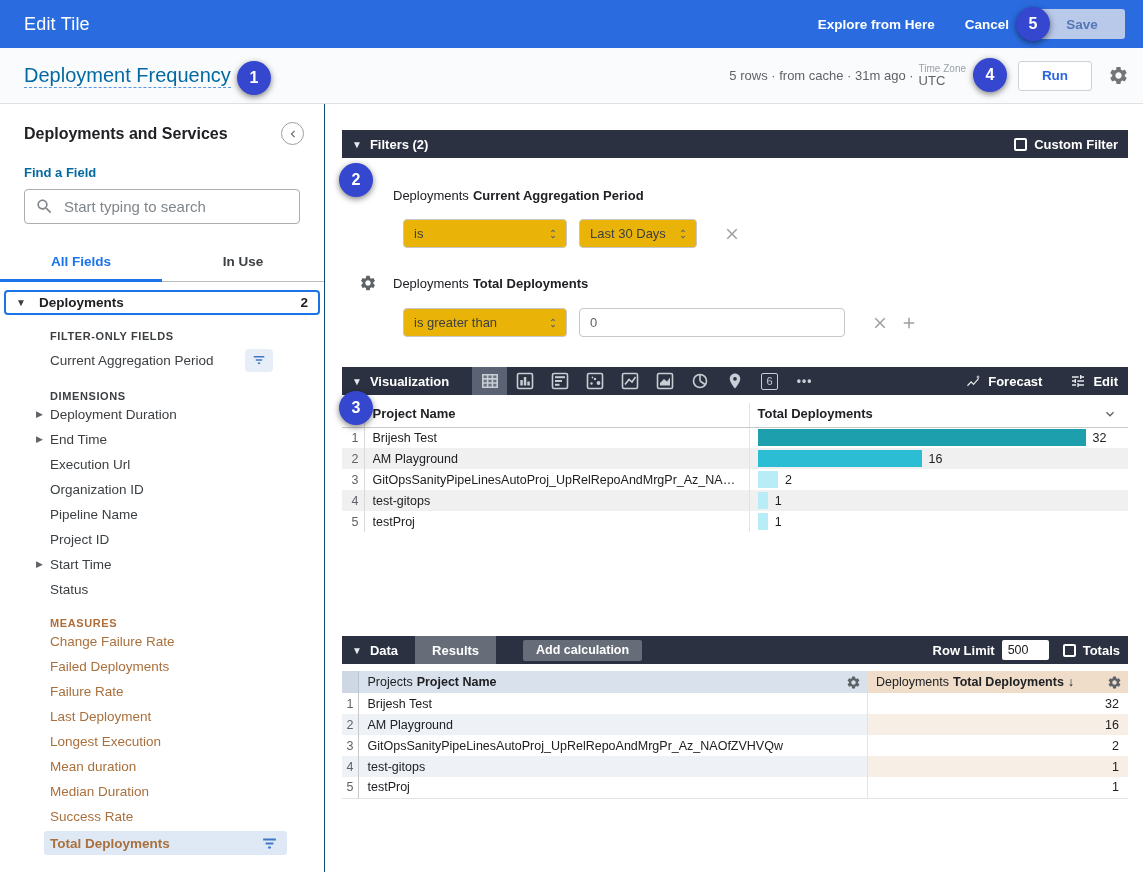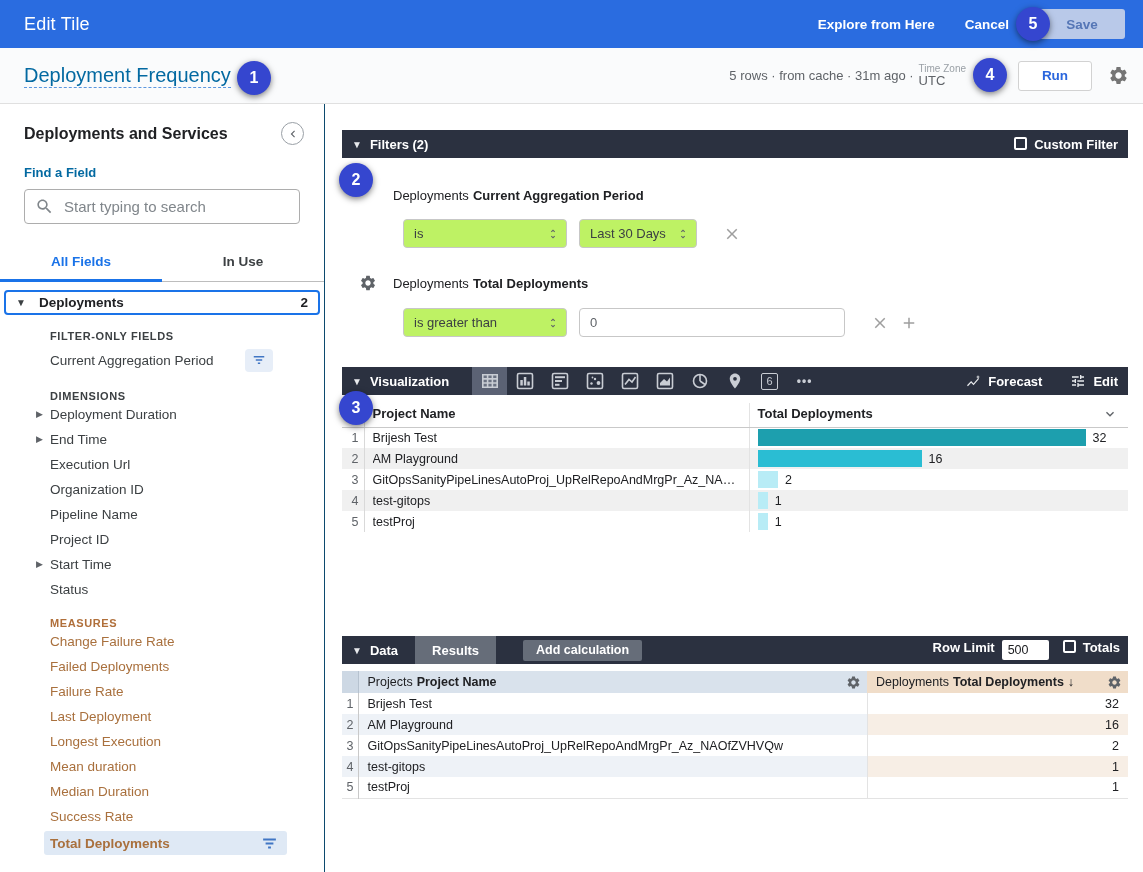--- a/index.html
+++ b/index.html
@@ -74,34 +74,34 @@
     display:flex; align-items:center; justify-content:center; cursor:pointer; }
   .filter-chip svg { width:14px; height:14px; fill:#4176c4; }
   .side-item.selected { background:#dfe9f5; margin:2px 37px 0 44px; padding:0 9px 0 6px; height:24px;
     border-radius:3px; display:flex; align-items:center; font-weight:700; }
   .side-item.selected .flt { width:17px; height:17px; fill:#4176c4; margin-left:auto; }
 
   
   .panel-header { height:28px; background:#2b3140; color:#fff; display:flex; align-items:center;
     font-size:13px; font-weight:700; padding:0 10px; }
   .ph-caret { font-size:10px; margin-right:8px; color:#e8eaed; cursor:pointer; }
-  .ph-right { margin-left:auto; display:flex; }
+  .ph-right { margin-left:auto; display:flex; align-items:center; }
   .checkbox { width:13px; height:13px; border:2px solid #fff; background:transparent; border-radius:2px;
     display:inline-block; cursor:pointer; }
   .ph-right .cb-label { margin-left:7px; }
 
   
   .filters-body { padding:16px 0 30px 0; background:#fff; }
   .filter-field { display:flex; align-items:center; margin-left:17px; margin-top:14px; }
   .filter-field .gear-sm { width:18px; height:18px; fill:#5f6368; margin-right:16px; cursor:pointer; }
   .filter-field.no-gear { margin-left:51px; }
   .ff-view { font-size:13px; color:#202124; }
   .ff-name { font-size:13px; color:#202124; font-weight:700; margin-left:4px; }
   .filter-row { display:flex; align-items:center; margin:16px 0 0 61px; }
-  .fake-select { height:29px; border:1px solid #c7c7c7; border-radius:4px; background:#bef264;
+  .fake-select { height:29px; border:1px solid #c7c7c7; border-radius:4px; background:#eab308;
     display:flex; align-items:center; justify-content:space-between; padding:0 7px 0 10px;
     font-size:13px; color:#3c4043; cursor:pointer; }
   .fake-select svg { width:12px; height:12px; fill:#5f6368; }
   .op-select { width:164px; }
   .val-select { width:118px; margin-left:12px; }
   .val-input { width:266px; height:29px; border:1px solid #c7c7c7; border-radius:4px; margin-left:12px;
     padding:0 10px; font-size:13px; color:#5f6368; font-family:inherit; outline:none; }
   .icon-x { width:18px; height:18px; fill:#9e9e9e; margin-left:26px; cursor:pointer; flex:none; }
   .icon-plus { width:18px; height:18px; fill:#9e9e9e; margin-left:11px; cursor:pointer; flex:none; }
 

